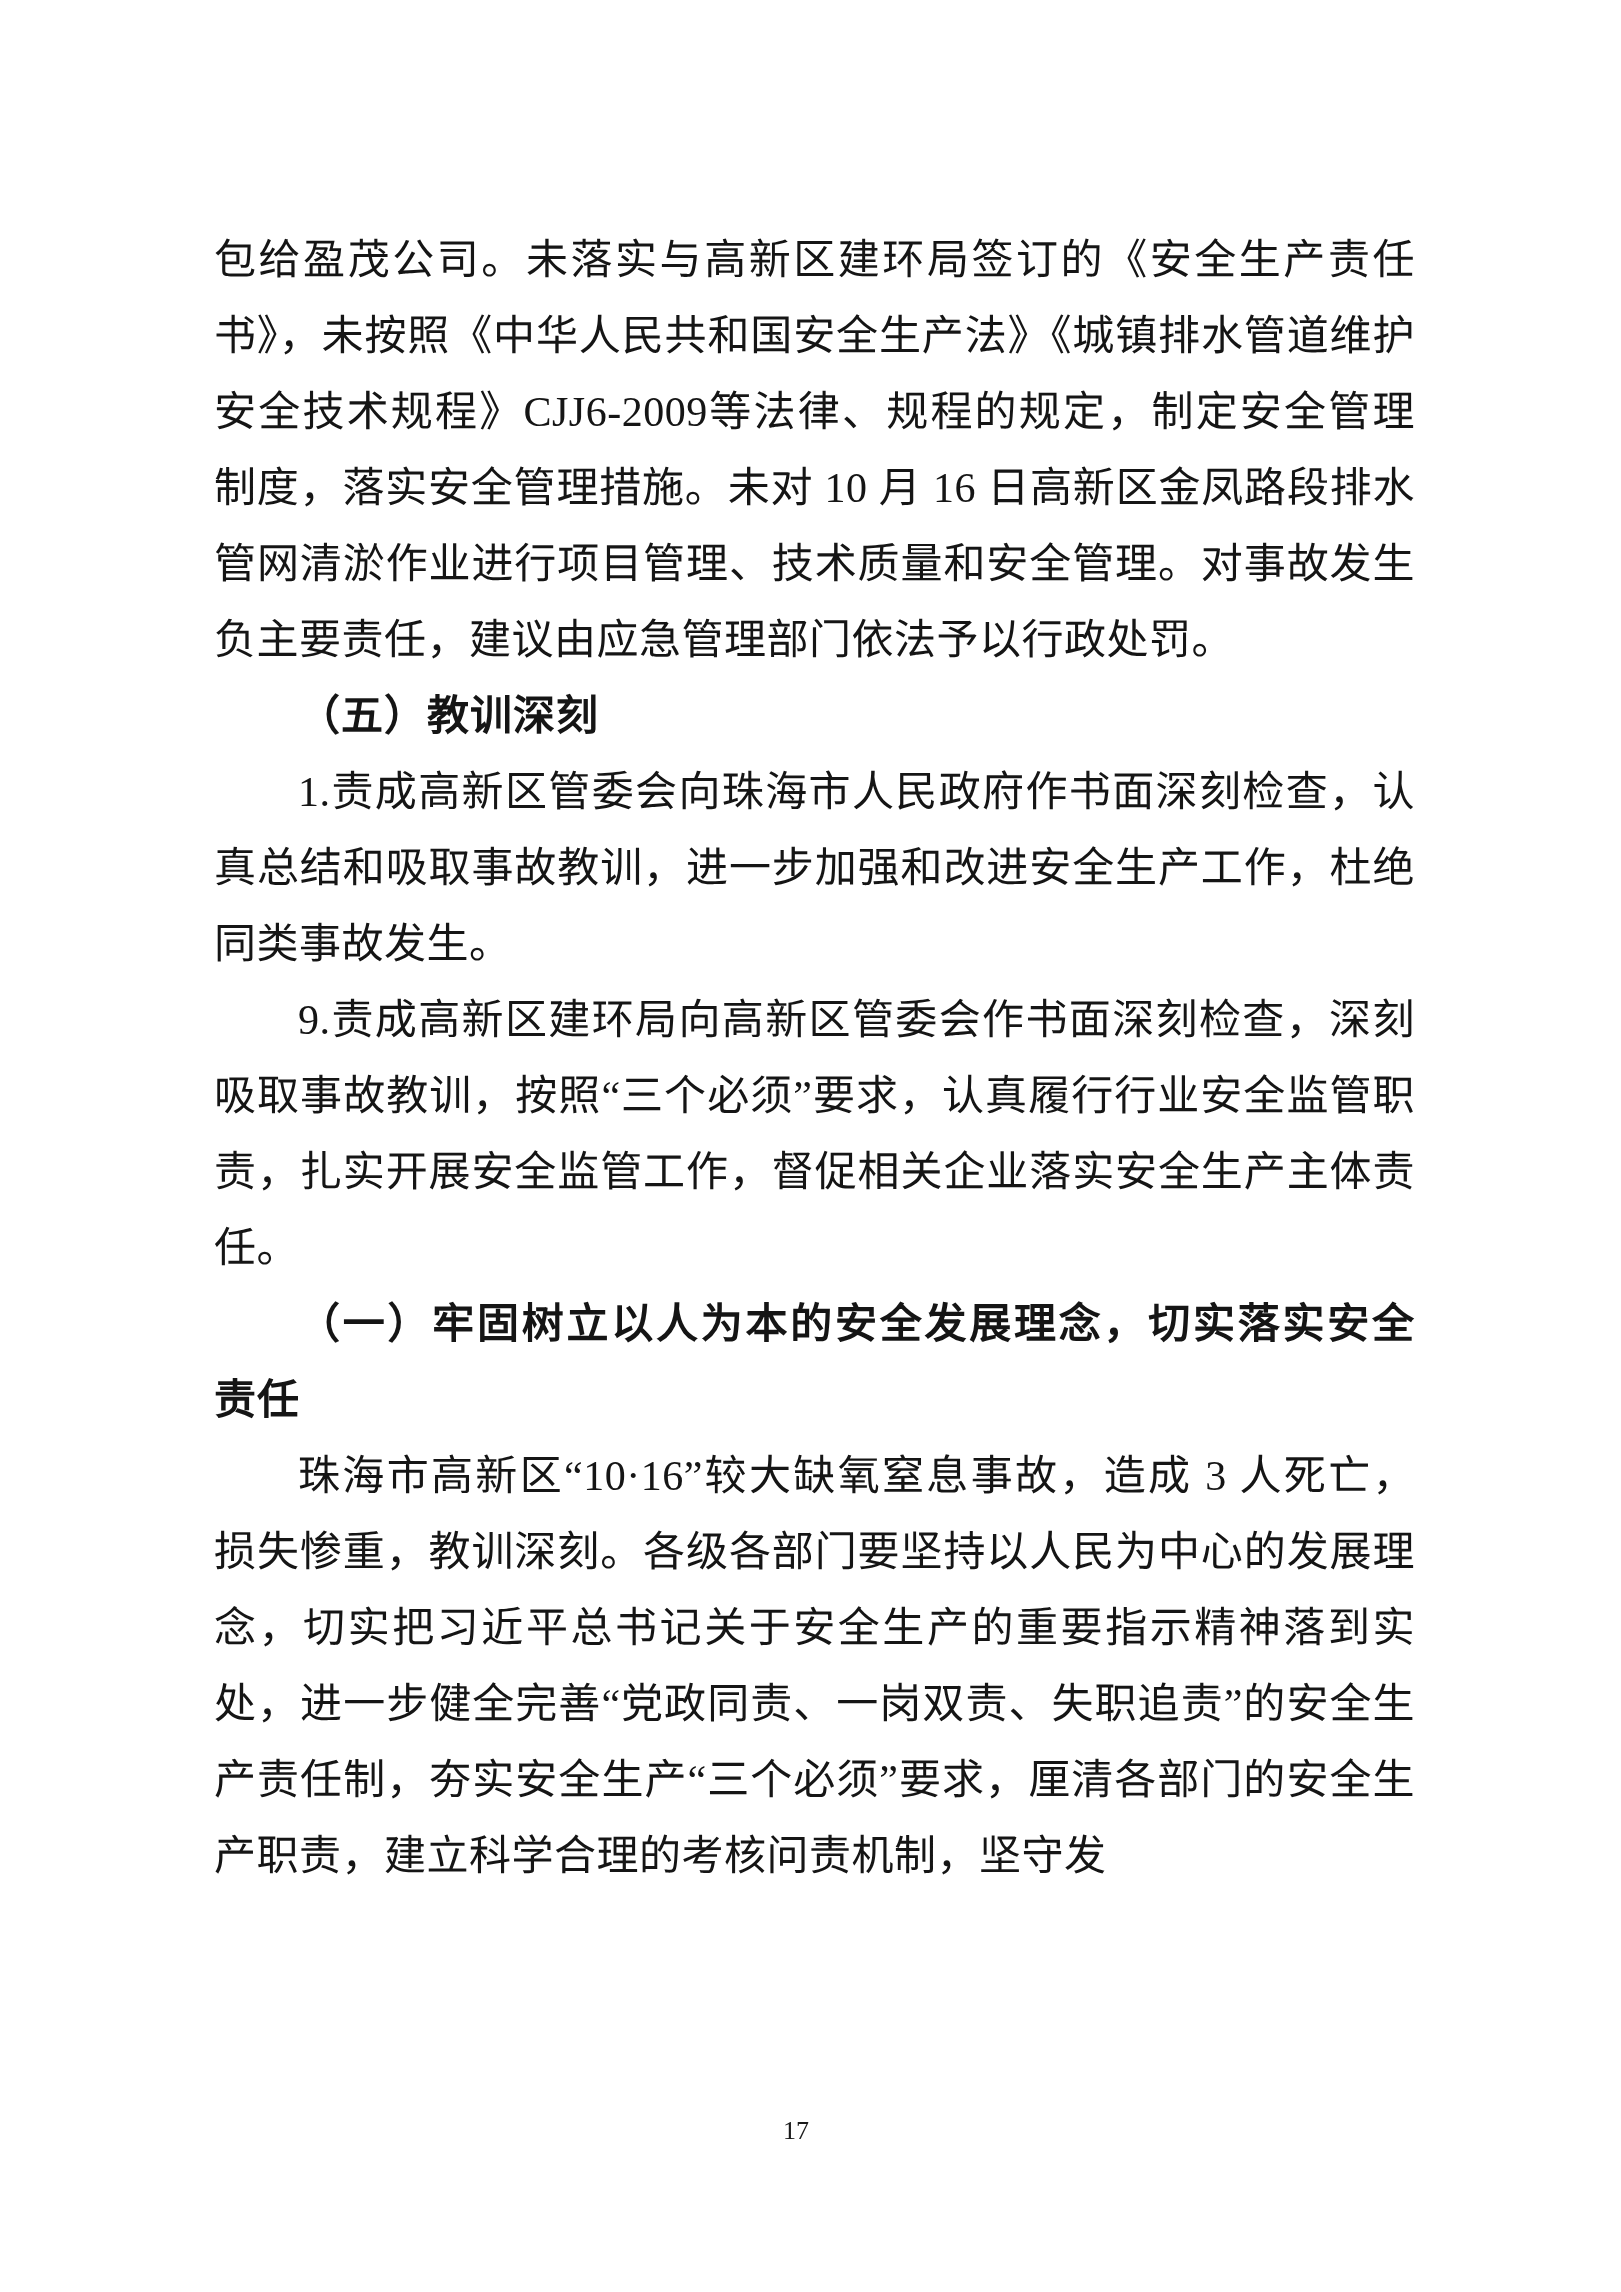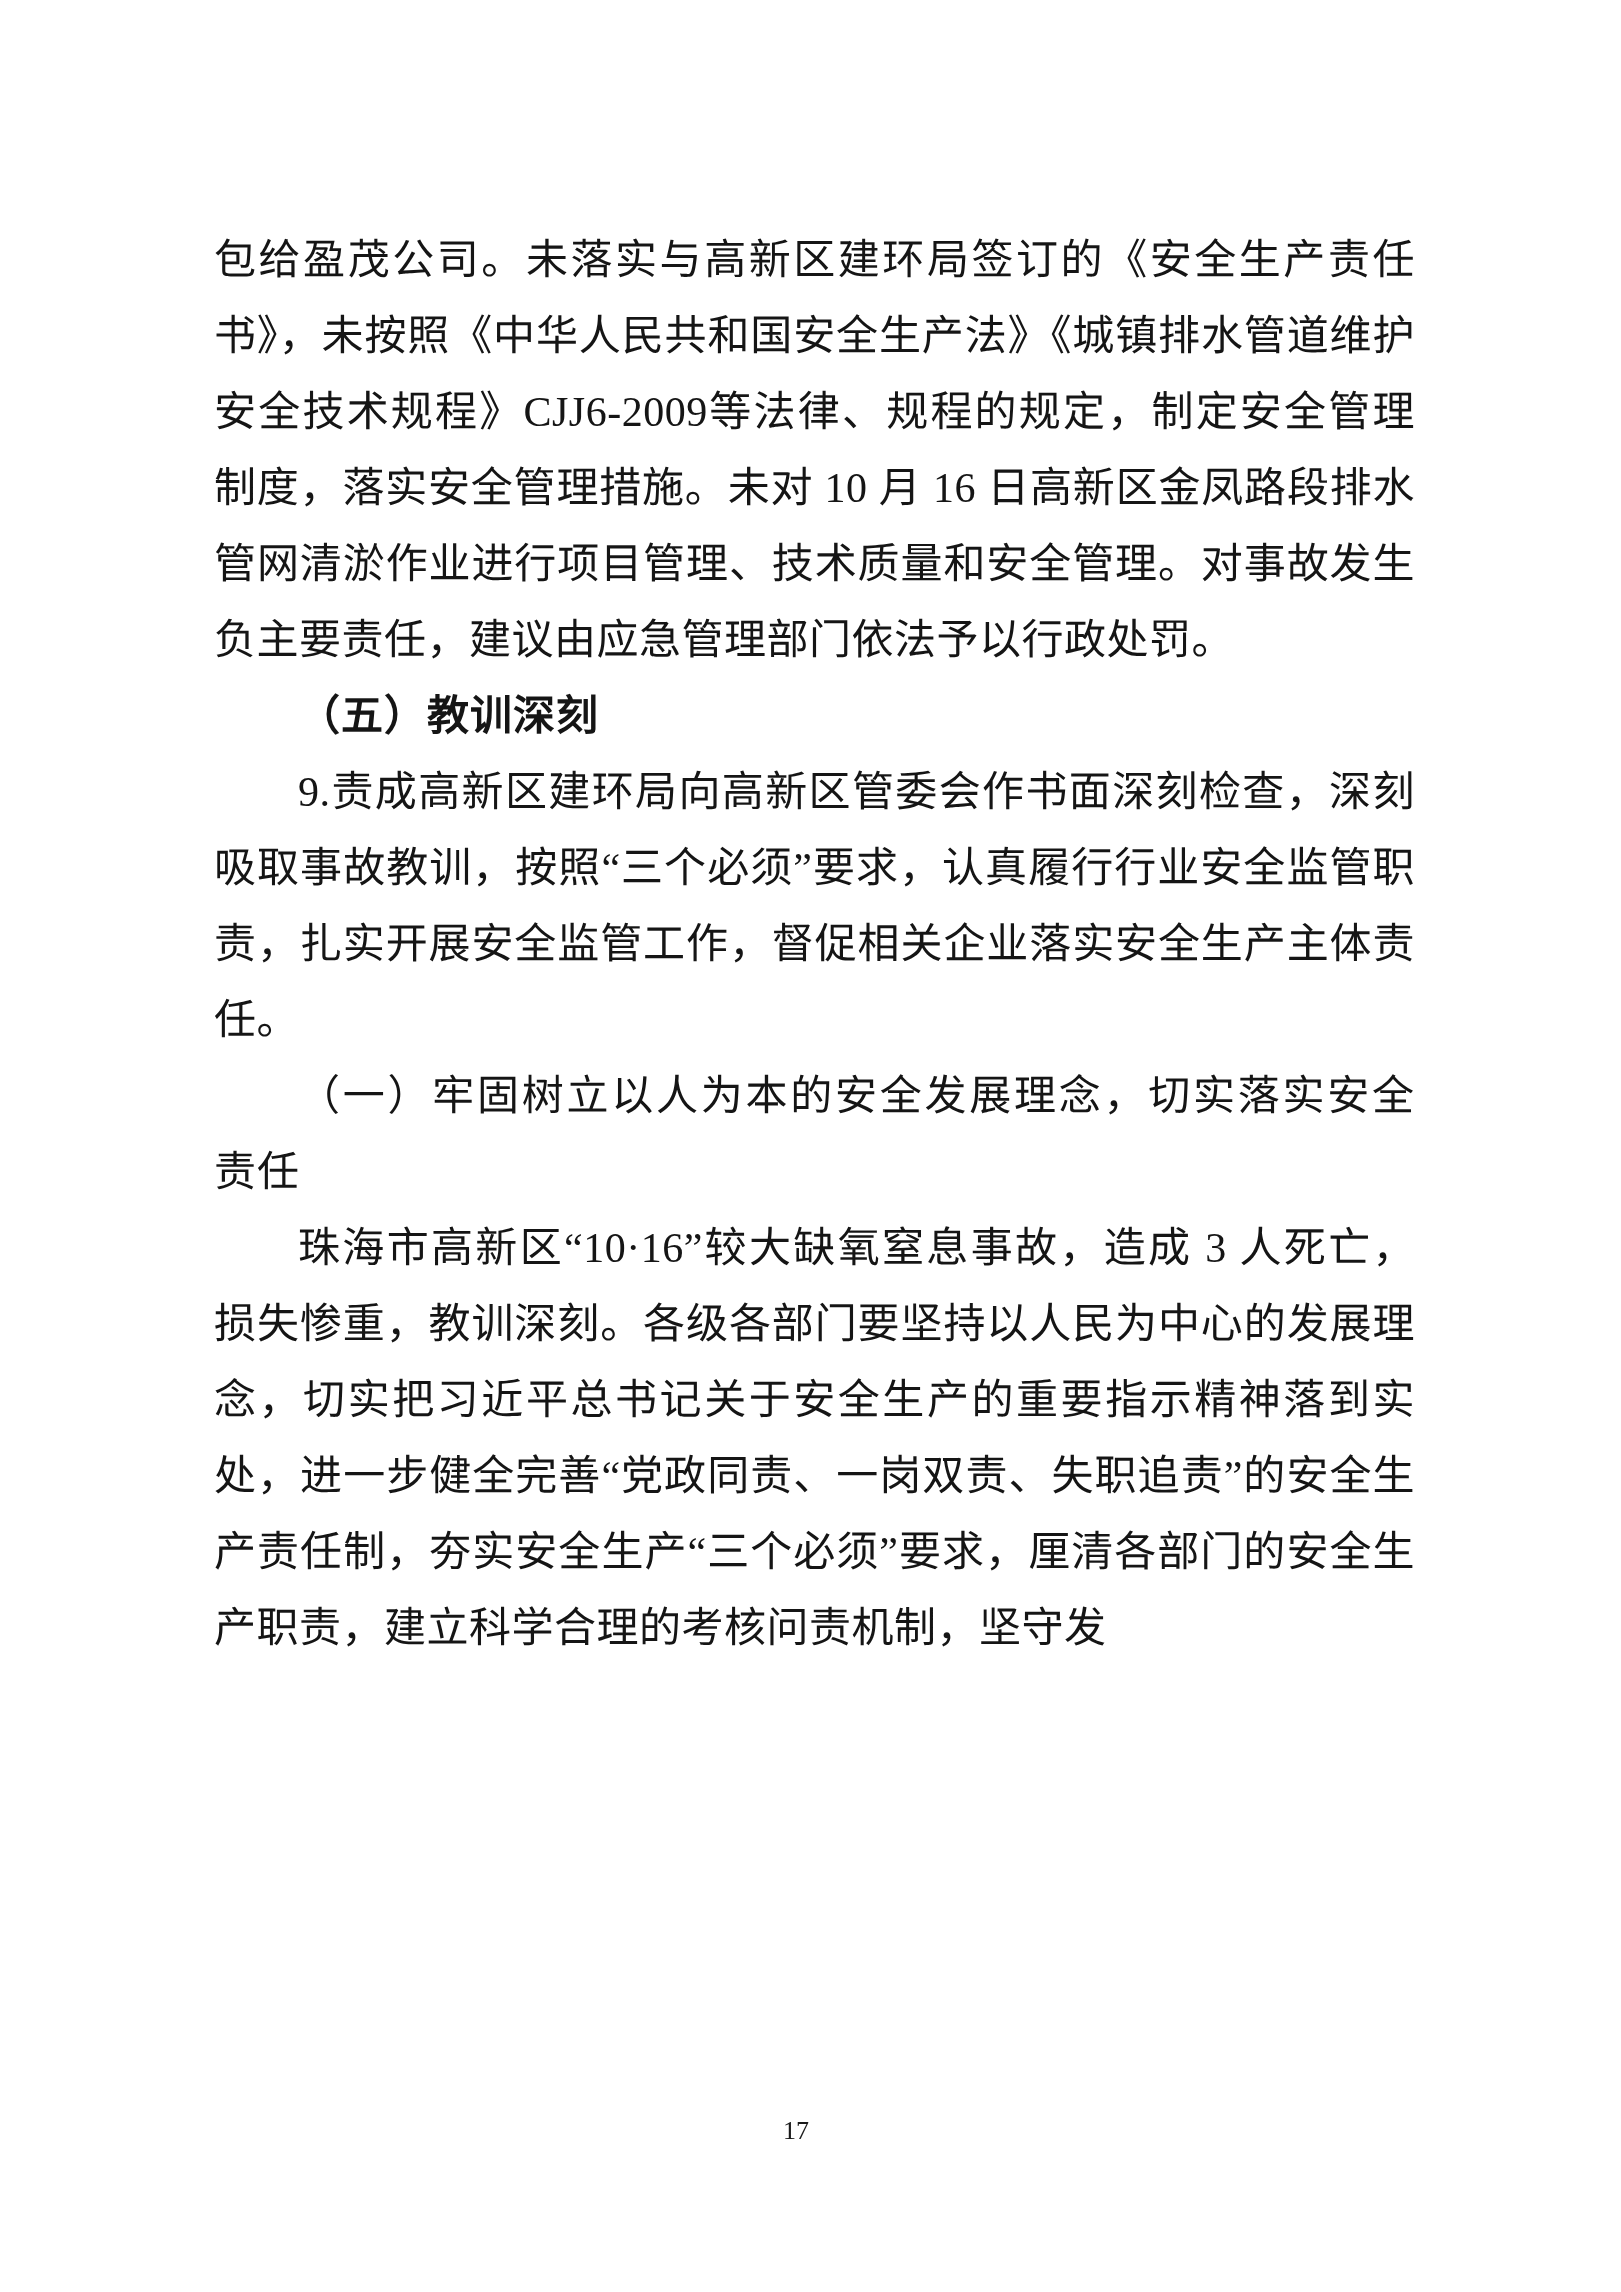--- a/index.html
+++ b/index.html
@@ -38,21 +38,21 @@
   }
   p.indent2 {
     text-indent: 84px;
   }
   p.heading {
     font-weight: bold;
     text-indent: 84px;
     letter-spacing: 1px;
   }
   p.heading-hang {
-    font-weight: normal;
+    font-weight: bold;
     text-indent: 84px;
     letter-spacing: 1px;
   }
   .pagenum {
     position: absolute;
     left: 0;
     right: 0;
     top: 2080px;
     text-align: center;
     font-size: 26px;
@@ -60,19 +60,20 @@
     font-family: "Liberation Serif", "DejaVu Serif", serif;
   }
 </style>
 </head>
 <body>
 
 <div class="page">
   <div class="content">
     <p class="body">包给盈茂公司。未落实与高新区建环局签订的《安全生产责任书》，未按照《中华人民共和国安全生产法》《城镇排水管道维护安全技术规程》CJJ6-2009等法律、规程的规定，制定安全管理制度，落实安全管理措施。未对 10 月 16 日高新区金凤路段排水管网清淤作业进行项目管理、技术质量和安全管理。对事故发生负主要责任，建议由应急管理部门依法予以行政处罚。</p>
     <p class="heading">（五）教训深刻</p>
+    <p class="indent2">1.责成高新区管委会向珠海市人民政府作书面深刻检查，认真总结和吸取事故教训，进一步加强和改进安全生产工作，杜绝同类事故发生。</p>
     <p class="indent2">9.责成高新区建环局向高新区管委会作书面深刻检查，深刻吸取事故教训，按照“三个必须”要求，认真履行行业安全监管职责，扎实开展安全监管工作，督促相关企业落实安全生产主体责任。</p>
     <p class="heading-hang">（一）牢固树立以人为本的安全发展理念，切实落实安全责任</p>
     <p class="indent2">珠海市高新区“10·16”较大缺氧窒息事故，造成 3 人死亡，损失惨重，教训深刻。各级各部门要坚持以人民为中心的发展理念，切实把习近平总书记关于安全生产的重要指示精神落到实处，进一步健全完善“党政同责、一岗双责、失职追责”的安全生产责任制，夯实安全生产“三个必须”要求，厘清各部门的安全生产职责，建立科学合理的考核问责机制，坚守发</p>
   </div>
   <div class="pagenum">17</div>
 </div>
 
 
 </body></html>

